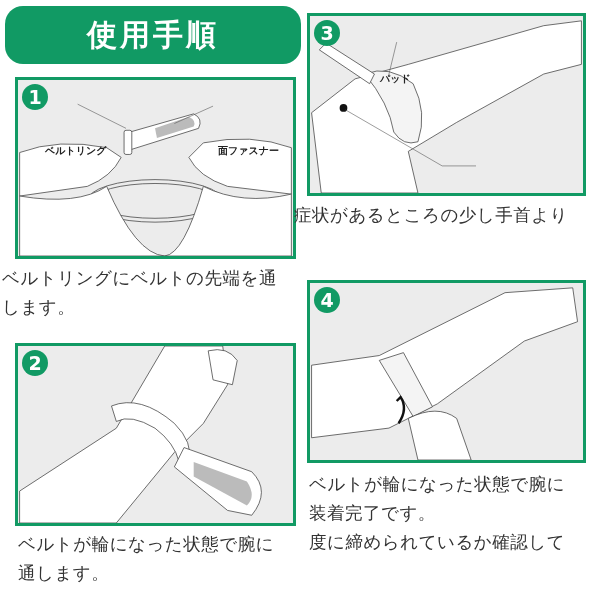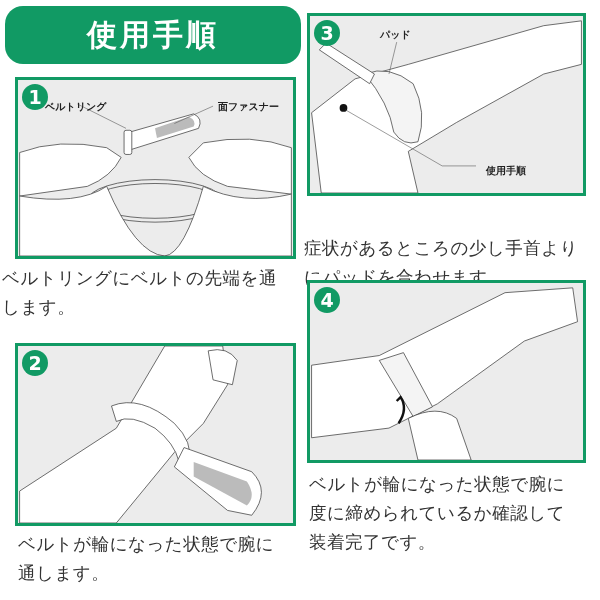--- a/index.html
+++ b/index.html
@@ -1,21 +1,21 @@
 <!DOCTYPE html>
 <html><head>
 <meta charset="utf-8">
 <style>
   html,body{margin:0;padding:0;background:#fff;}
   body{width:600px;height:600px;position:relative;overflow:hidden;font-family:"DejaVu Sans","Liberation Sans",sans-serif;color:#333;}
   .header{position:absolute;left:5px;top:6px;width:296px;height:58px;background:#119a64;border-radius:18px;display:flex;align-items:center;justify-content:center;}
   .header span{color:#fff;font-weight:bold;font-size:30px;letter-spacing:3px;}
   .panel{position:absolute;border:3px solid #119a64;background:#ececec;box-sizing:border-box;overflow:hidden;}
   .badge{position:absolute;left:4px;top:4px;width:26px;height:26px;border-radius:50%;background:#119a64;color:#fff;font-weight:bold;font-size:19px;display:flex;align-items:center;justify-content:center;z-index:3;}
-  .label{position:absolute;font-size:10px;color:#222;font-weight:bold;z-index:3;white-space:nowrap;}
+  .label{position:absolute;font-size:10px;color:#222;font-weight:bold;z-index:3;white-space:nowrap;margin-top:44px;}
   .caption{position:absolute;font-size:17.5px;line-height:29px;color:#333;letter-spacing:0.5px;}
   svg.ill{position:absolute;left:0;top:0;width:100%;height:100%;}
 </style>
 </head>
 <body>
 
 <div class="header">
   <span>使用手順</span>
 </div>
 
@@ -69,33 +69,32 @@
     <g fill="#fff" stroke="#444" stroke-width="0.8">
       <path d="M0 100 L45 65 L100 50 L240 10 L279 5 L279 50 L240 60 L150 110 L100 140 L110 183 L10 183Z"></path>
       <path d="M55 60 Q80 50 105 70 Q120 100 110 130 Q95 135 85 120 Q80 90 55 60Z" fill="#f4f4f4"></path>
       <path d="M8 35 L60 70 L65 60 L15 28Z"></path>
     </g>
     <circle cx="33" cy="95" r="4" fill="#111"></circle>
     <path d="M35 97 L135 155 L170 155" stroke="#555" stroke-width="0.6" fill="none"></path>
     <path d="M88 27 L80 60" stroke="#555" stroke-width="0.6"></path>
   </svg>
 </div>
-<div class="caption" style="left:304px;top:201px;width:285px;margin-top:33px;">
+<div class="caption" style="left:294px;top:201px;width:285px;">
   <div>症状があるところの少し手首より</div>
-  <div>にパッドを合わせます。</div>
 </div>
 
 <div class="panel" style="left:307px;top:280px;width:279px;height:183px;">
   <div class="badge">4</div>
   <svg class="ill" viewBox="0 0 279 183">
     <g fill="#fff" stroke="#444" stroke-width="0.8">
       <path d="M0 85 L70 75 L200 10 L270 5 L275 40 L220 60 L130 125 L80 150 L0 160Z"></path>
       <path d="M70 80 L95 72 L125 128 L105 138Z" fill="#f4f4f4"></path>
       <path d="M100 140 Q130 125 150 140 L165 183 L110 183Z"></path>
     </g>
     <path d="M90 145 Q100 130 92 118 L88 122" stroke="#111" stroke-width="2.5" fill="none"></path>
   </svg>
 </div>
 <div class="caption" style="left:309px;top:470px;width:285px;">
   <div>ベルトが輪になった状態で腕に</div>
+  <div>装着完了です。</div>
   <div>度に締められているか確認して</div>
-  <div>装着完了です。</div>
 </div>
 
 </body></html>

